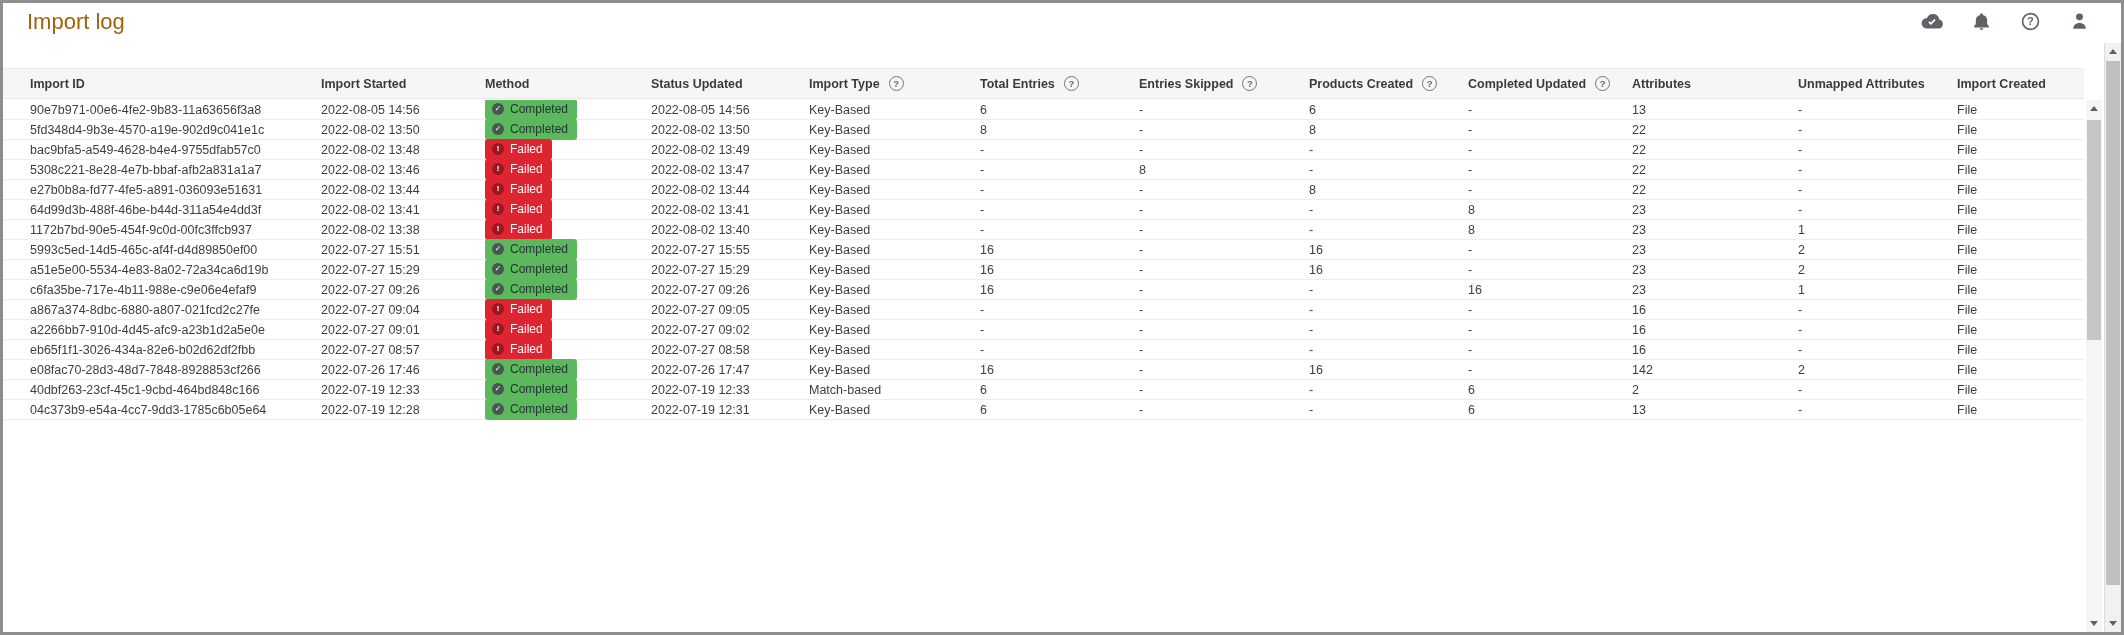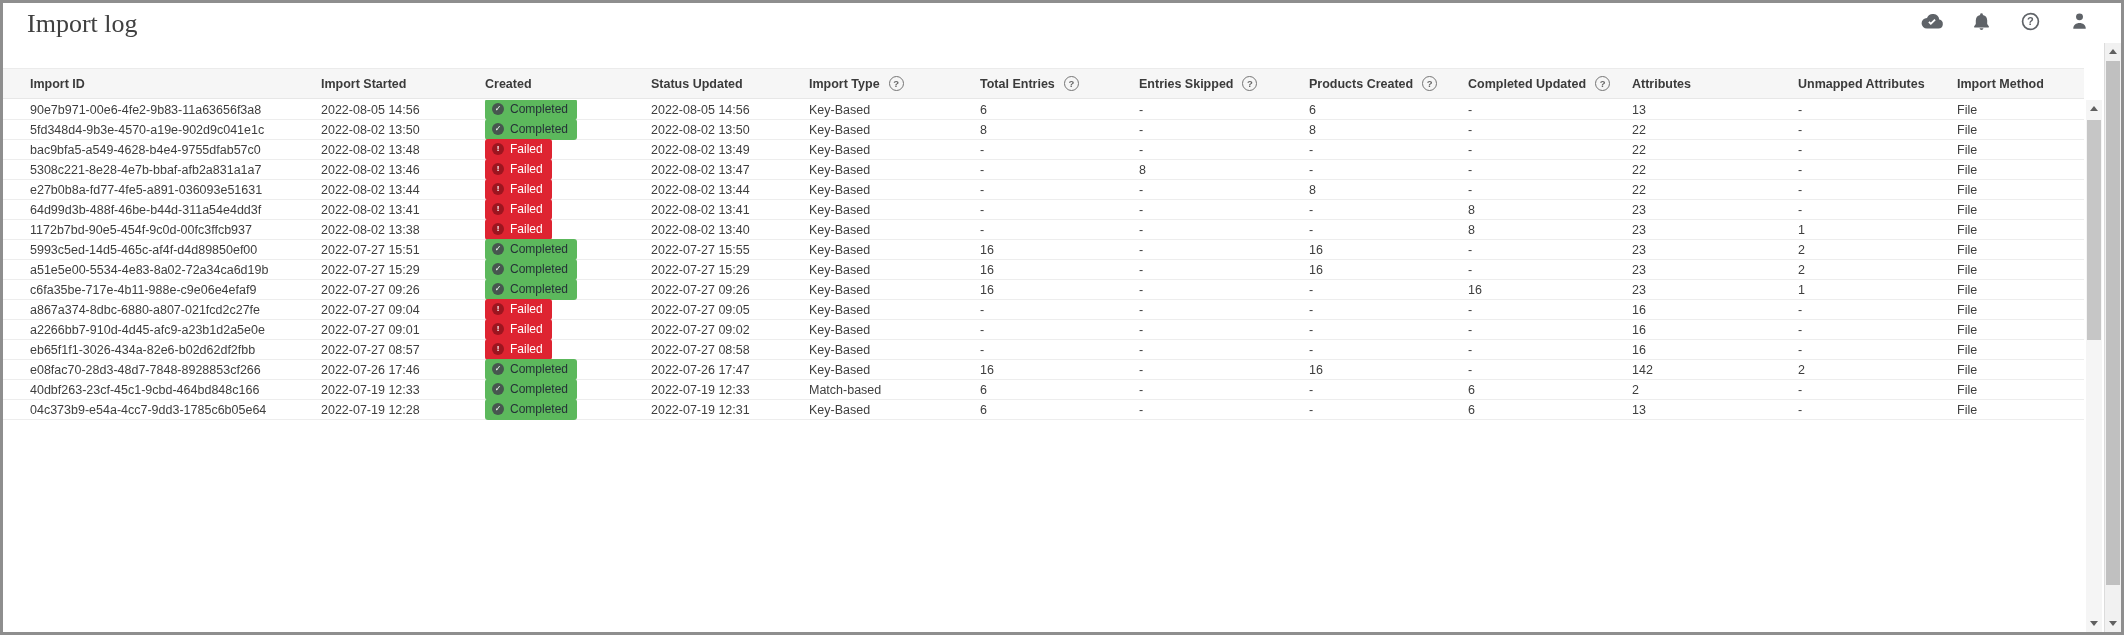--- a/index.html
+++ b/index.html
@@ -19,24 +19,24 @@
   
   .topbar {
     position: absolute;
     top: 0; left: 0; right: 0;
     height: 65px;
     background: #ffffff;
   }
   .page-title {
     position: absolute;
     left: 24px; top: 6px;
-    font-family: Liberation Serif, serif;
-    font-size: 26px;
+    font-family: Liberation Sans, sans-serif;
+    font-size: 22px;
     font-weight: 400;
-    color: #404040;
+    color: #a16207;
   }
   .topbar-icons {
     position: absolute;
     right: 30px; top: 7px;
     display: flex;
     align-items: center;
     gap: 25px;
   }
   .topbar-icons .icon-btn {
     width: 24px; height: 22px;
@@ -204,21 +204,21 @@
   </div>
 
   <div class="thead grid-cols" id="thead">
       <div class="th">
         <span>Import ID</span>
       </div>
       <div class="th">
         <span>Import Started</span>
       </div>
       <div class="th">
-        <span>Created</span>
+        <span>Method</span>
       </div>
       <div class="th">
         <span>Status Updated</span>
       </div>
       <div class="th">
         <span>Import Type</span>
         <span class="help-badge">?</span>
       </div>
       <div class="th">
         <span>Total Entries</span>
@@ -236,21 +236,21 @@
         <span>Completed Updated</span>
         <span class="help-badge">?</span>
       </div>
       <div class="th">
         <span>Attributes</span>
       </div>
       <div class="th">
         <span>Unmapped Attributes</span>
       </div>
       <div class="th">
-        <span>Import Method</span>
+        <span>Import Created</span>
       </div>
     </div>
 
   <div class="tbody" id="tbody">
       <div class="tr grid-cols">
         <div class="td">90e7b971-00e6-4fe2-9b83-11a63656f3a8</div>
         <div class="td">2022-08-05 14:56</div>
         <div class="td"><span class="badge badge-completed">
             <span class="badge-icon">✓</span>
             <span>Completed</span>

